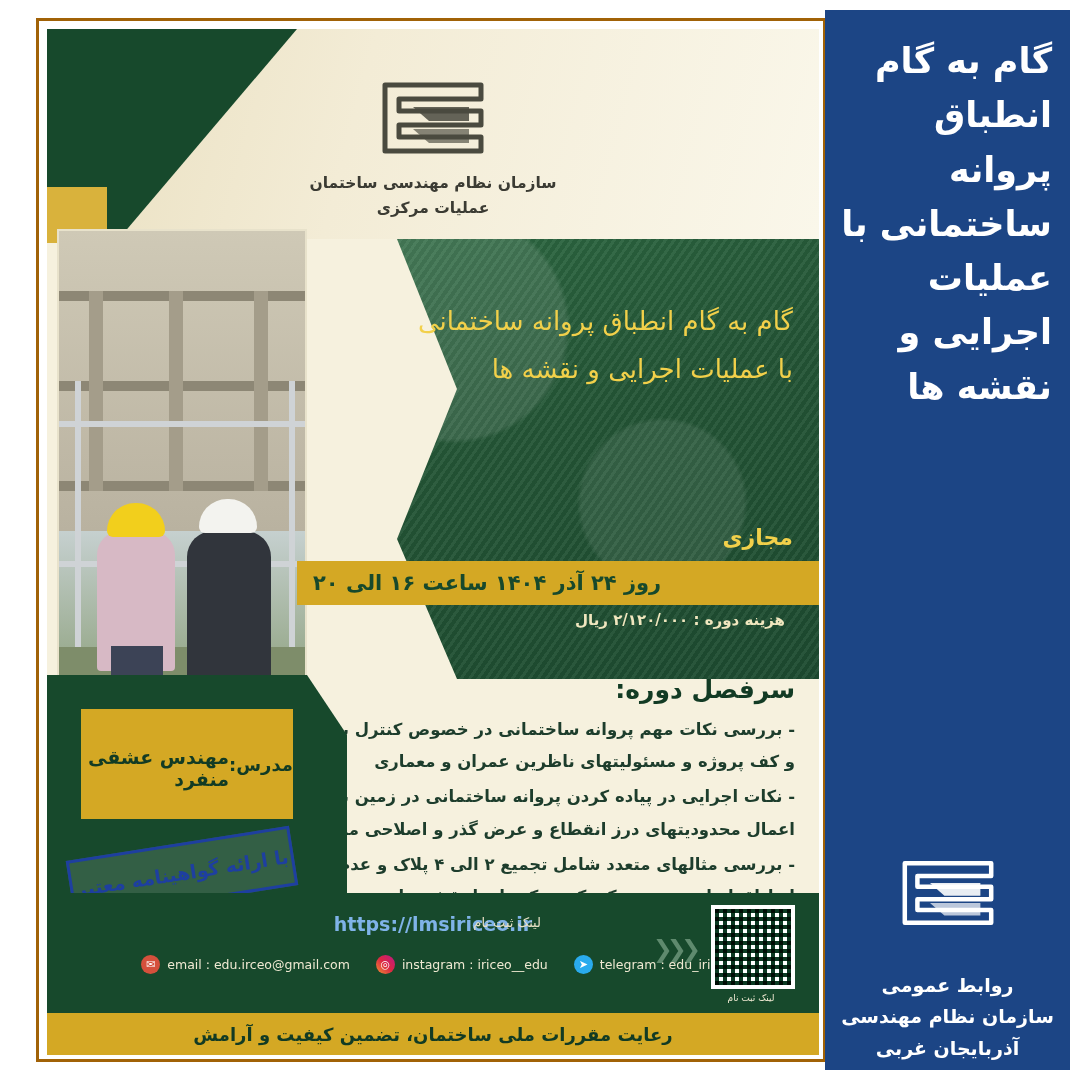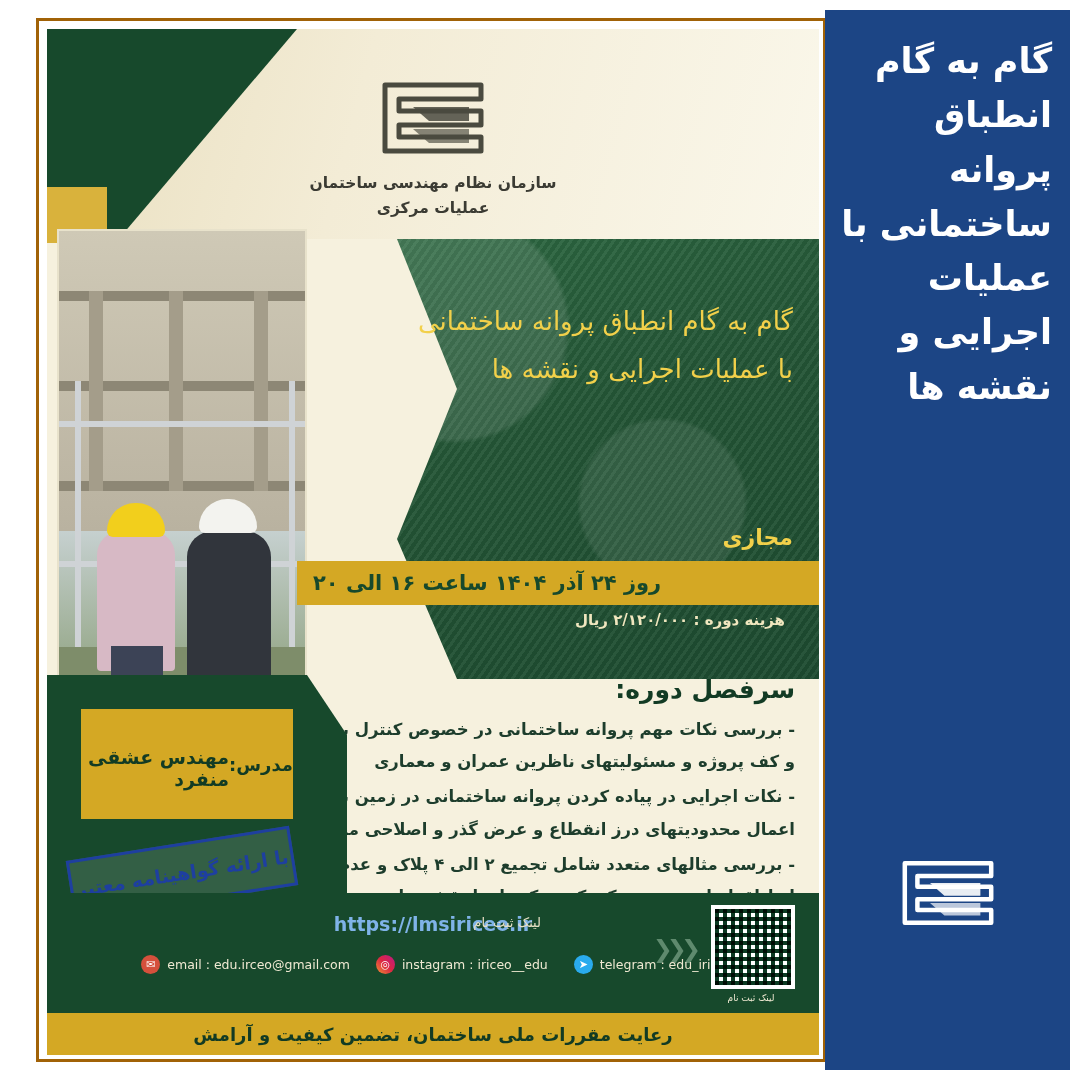--- a/index.html
+++ b/index.html
@@ -341,15 +341,20 @@
     <div class="blue-logo">
       <span>
         <svg width="108" height="76" viewBox="0 0 120 82">
           <path d="M12 8 H108 V22 H26 V34 H108 V48 H26 V60 H108 V74 H12 Z" fill="none" stroke="#ffffff" stroke-width="5" stroke-linejoin="round"></path>
           <path d="M40 30 L96 30 L96 44 L56 44 Z" fill="#ffffff" opacity="0.9"></path>
           <path d="M40 52 L96 52 L96 66 L56 66 Z" fill="#ffffff" opacity="0.7"></path>
         </svg>
       </span>
     </div>
 
+    <div class="blue-org">
+      <div>روابط عمومی</div>
+      <div>سازمان نظام مهندسی</div>
+      <div>آذربایجان غربی</div>
+    </div>
   </div>
 
 </div>
 
 </body></html>

